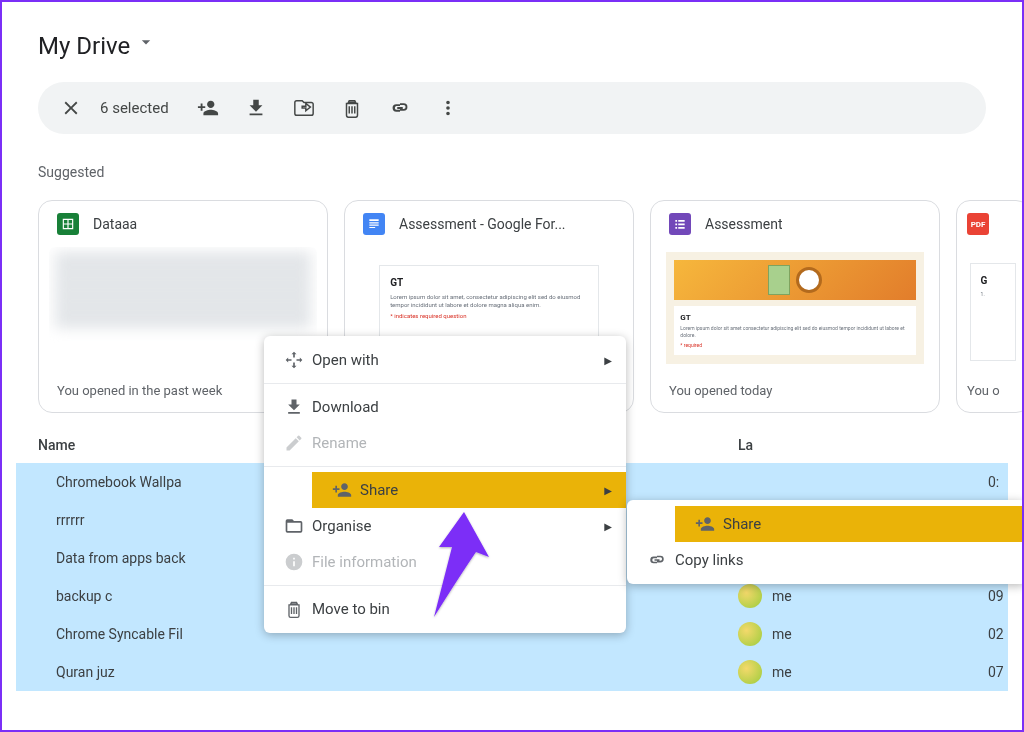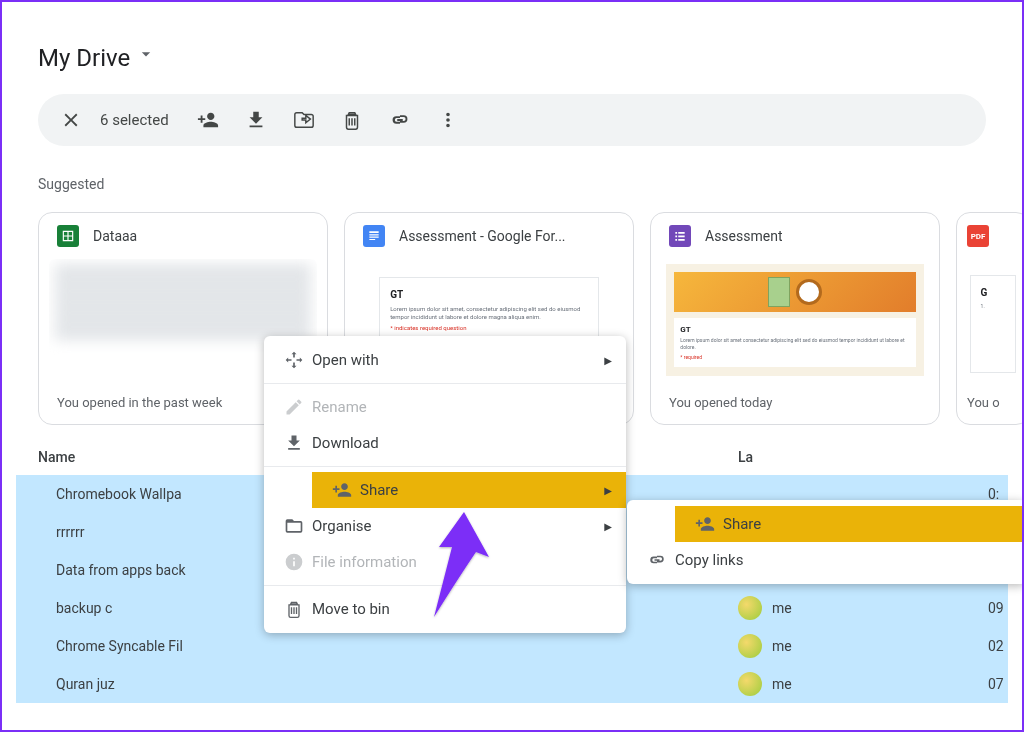--- a/index.html
+++ b/index.html
@@ -1,19 +1,19 @@
 <!DOCTYPE html>
 <html><head>
 <meta charset="utf-8">
 <style>
   * { box-sizing: border-box; margin: 0; padding: 0; }
   body { font-family: "Google Sans", Roboto, Arial, sans-serif; background: #fff; color: #3c4043; width: 1024px; height: 732px; overflow: hidden; position: relative; border: 2px solid #7b2ff7; }
   
   
-  .breadcrumb { display: flex; align-items: flex-start; gap: 6px; padding: 42px 0 0 36px; }
+  .breadcrumb { display: flex; align-items: flex-start; gap: 6px; padding: 30px 0 0 36px; }
   .breadcrumb h1 { font-size: 24px; font-weight: 400; color: #202124; }
   .breadcrumb svg { width: 20px; height: 20px; fill: #5f6368; }
 
   
   .toolbar { margin: 22px 36px 0 36px; background: #f1f3f4; border-radius: 40px; height: 52px; display: flex; align-items: center; padding: 0 14px; gap: 10px; }
   .toolbar .ic { width: 38px; height: 38px; display: flex; align-items: center; justify-content: center; border-radius: 50%; cursor: pointer; }
   .toolbar .ic svg { width: 22px; height: 22px; fill: #444746; }
   .sel-count { font-size: 15px; color: #444746; margin-right: 10px; }
 
   
@@ -274,31 +274,31 @@
 
 <div class="menu menu1">
   <div class="mi">
     <svg viewBox="0 0 24 24">
         <path d="M12 2l3 3h-2v4h-2V5H9l3-3zM2 12l3-3v2h4v2H5v2l-3-3zm20 0l-3 3v-2h-4v-2h4V9l3 3zM12 22l-3-3h2v-4h2v4h2l-3 3z"></path>
       </svg>
     <span>Open with</span>
     <span class="arrow">▶</span>
   </div>
   <hr>
+  <div class="mi">
+    <svg viewBox="0 0 24 24">
+        <path d="M19 9h-4V3H9v6H5l7 7 7-7zM5 18v2h14v-2H5z"></path>
+      </svg>
+    <span>Download</span>
+  </div>
   <div class="mi dis">
     <svg viewBox="0 0 24 24">
         <path d="M3 17.25V21h3.75L17.81 9.94l-3.75-3.75L3 17.25zM20.71 7.04a1 1 0 0 0 0-1.41l-2.34-2.34a1 1 0 0 0-1.41 0l-1.83 1.83 3.75 3.75 1.83-1.83z"></path>
       </svg>
     <span>Rename</span>
-  </div>
-  <div class="mi">
-    <svg viewBox="0 0 24 24">
-        <path d="M19 9h-4V3H9v6H5l7 7 7-7zM5 18v2h14v-2H5z"></path>
-      </svg>
-    <span>Download</span>
   </div>
   <hr>
   <div class="mi hi">
     <svg viewBox="0 0 24 24">
         <path d="M15 12c2.21 0 4-1.79 4-4s-1.79-4-4-4-4 1.79-4 4 1.79 4 4 4zm-9-2V7H4v3H1v2h3v3h2v-3h3v-2H6zm9 4c-2.67 0-8 1.34-8 4v2h16v-2c0-2.66-5.33-4-8-4z"></path>
       </svg>
     <span>Share</span>
     <span class="arrow">▶</span>
   </div>
   <div class="mi">

